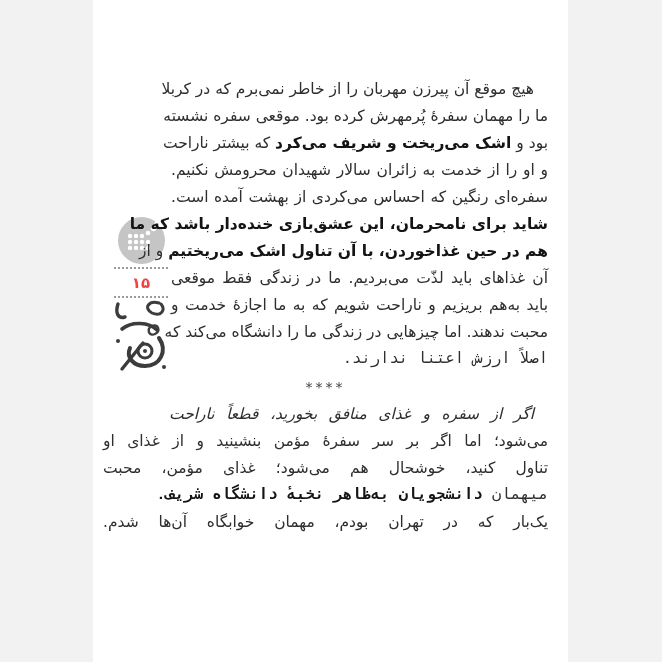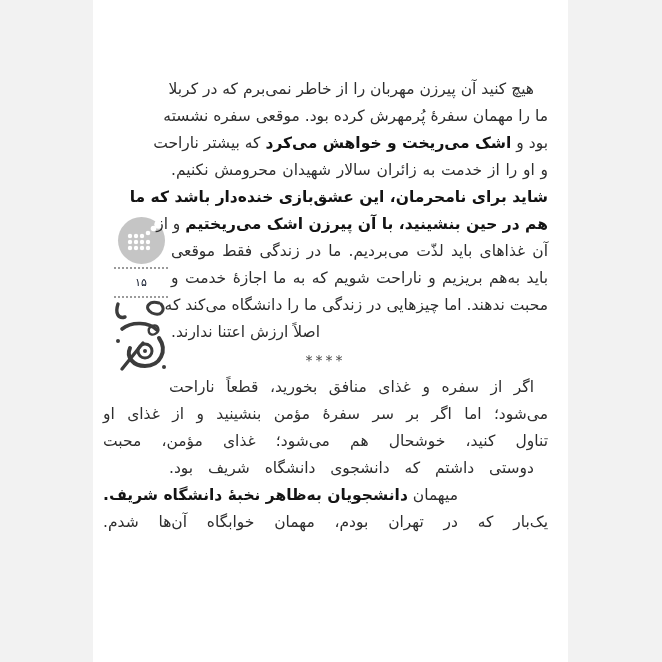--- a/index.html
+++ b/index.html
@@ -19,38 +19,38 @@
   }
   .dotline{
     position:absolute;left:21px;width:54px;height:0;
     border-top:2px dotted #9b9b9b;
   }
   .dotline.one{top:267px;}
   .dotline.two{top:296px;}
   .pagenum{
     position:absolute;left:21px;top:270px;width:54px;height:26px;
     line-height:26px;text-align:center;
-    font-size:11px;font-weight:normal;color:#0f172a;
+    font-size:15px;font-weight:bold;color:#ef4444;
   }
   .callig{position:absolute;left:16px;top:299px;width:62px;height:74px;}
   
   .textcol{
     position:absolute;top:76px;right:20px;width:445px;
     direction:rtl;color:#2e2e2e;
   }
   .line{
     box-sizing:border-box;height:27px;line-height:27px;
     font-size:15.5px;white-space:nowrap;
   }
   .line b{font-weight:bold;color:#141414;}
   .j{text-align:justify;text-align-last:justify;text-justify:inter-word;}
-  .r{text-align:left;}
+  .r{text-align:right;font-family:Liberation Mono, monospace;}
   .narrow{width:377px;}
   .ind{padding-right:14px;}
-  .short{padding-left:66px;}
+  .short{padding-left:66px;font-style:italic;}
   .sep-line{
     height:28px;line-height:28px;text-align:center;
     font-size:14px;letter-spacing:3px;color:#444444;white-space:nowrap;
   }
 </style>
 </head>
 <body>
 
 <div>
   <div class="paper">
@@ -93,33 +93,33 @@
         </g>
         <g fill="#3c3c3c">
           <circle cx="36" cy="52" r="2"></circle>
           <circle cx="9" cy="42" r="2"></circle>
           <circle cx="55" cy="68" r="2"></circle>
         </g>
       </svg>
     </div>
 
     <div class="textcol" id="text-col">
-        <div class="line j narrow ind"><span>هیچ کنید آن پیرزن مهربان را از خاطر نمی‌برم که در کربلا</span></div>
+        <div class="line j narrow ind"><span>هیچ موقع آن پیرزن مهربان را از خاطر نمی‌برم که در کربلا</span></div>
         <div class="line j narrow"><span>ما را مهمان سفرهٔ پُرمهرش کرده بود. موقعی سفره نشسته</span></div>
-        <div class="line j narrow"><span>بود و </span><b>اشک می‌ریخت و خواهش می‌کرد</b><span> که بیشتر ناراحت</span></div>
+        <div class="line j narrow"><span>بود و </span><b>اشک می‌ریخت و شریف می‌کرد</b><span> که بیشتر ناراحت</span></div>
         <div class="line j narrow"><span>و او را از خدمت به زائران سالار شهیدان محرومش نکنیم.</span></div>
+        <div class="line j narrow"><span>سفره‌ای رنگین که احساس می‌کردی از بهشت آمده است.</span></div>
         <div class="line j narrow"><b>شاید برای نامحرمان، این عشق‌بازی خنده‌دار باشد که ما</b></div>
-        <div class="line j narrow"><b>هم در حین بنشینید، با آن پیرزن اشک می‌ریختیم</b><span> و از</span></div>
+        <div class="line j narrow"><b>هم در حین غذاخوردن، با آن تناول اشک می‌ریختیم</b><span> و از</span></div>
         <div class="line j narrow"><span>آن غذاهای باید لذّت می‌بردیم. ما در زندگی فقط موقعی</span></div>
         <div class="line j narrow"><span>باید به‌هم بریزیم و ناراحت شویم که به ما اجازهٔ خدمت و</span></div>
         <div class="line j narrow"><span>محبت ندهند. اما چیزهایی در زندگی ما را دانشگاه می‌کند که</span></div>
         <div class="line r narrow"><span>اصلاً ارزش اعتنا ندارند.</span></div>
         <div class="line sep-line">****</div>
         <div class="line j ind short"><span>اگر از سفره و غذای منافق بخورید، قطعاً ناراحت</span></div>
         <div class="line j"><span>می‌شود؛ اما اگر بر سر سفرهٔ مؤمن بنشینید و از غذای او</span></div>
         <div class="line j"><span>تناول کنید، خوشحال هم می‌شود؛ غذای مؤمن، محبت</span></div>
-        <div class="line j ind short"><span>دوستی داشتم که دانشجوی دانشگاه شریف بود.</span></div>
         <div class="line r"><span>میهمان </span><b>دانشجویان به‌ظاهر نخبهٔ دانشگاه شریف.</b></div>
         <div class="line j"><span>یک‌بار که در تهران بودم، مهمان خوابگاه آن‌ها شدم.</span></div>
       </div>
 
   </div>
 </div>
 
 </body></html>

